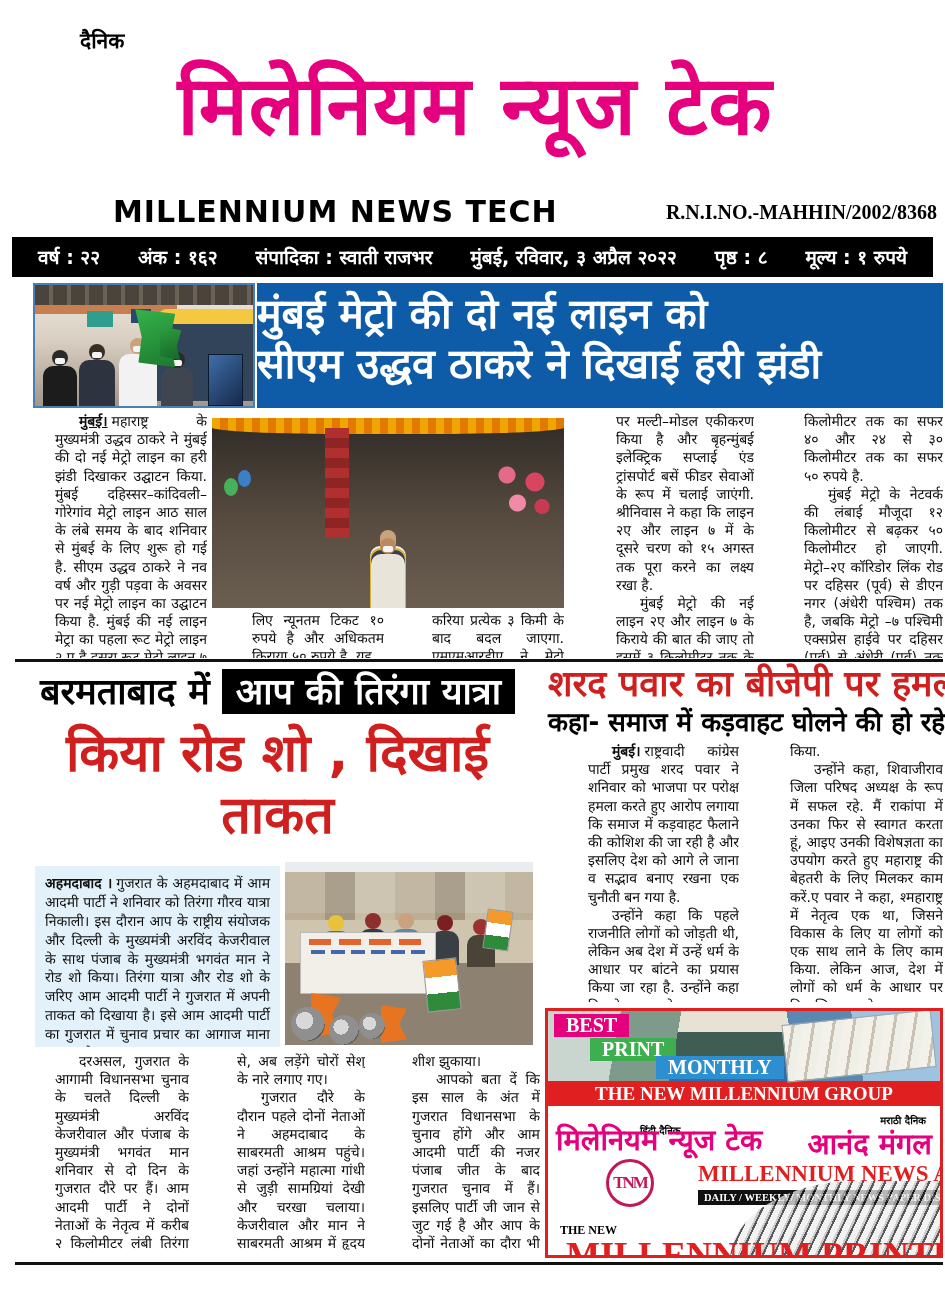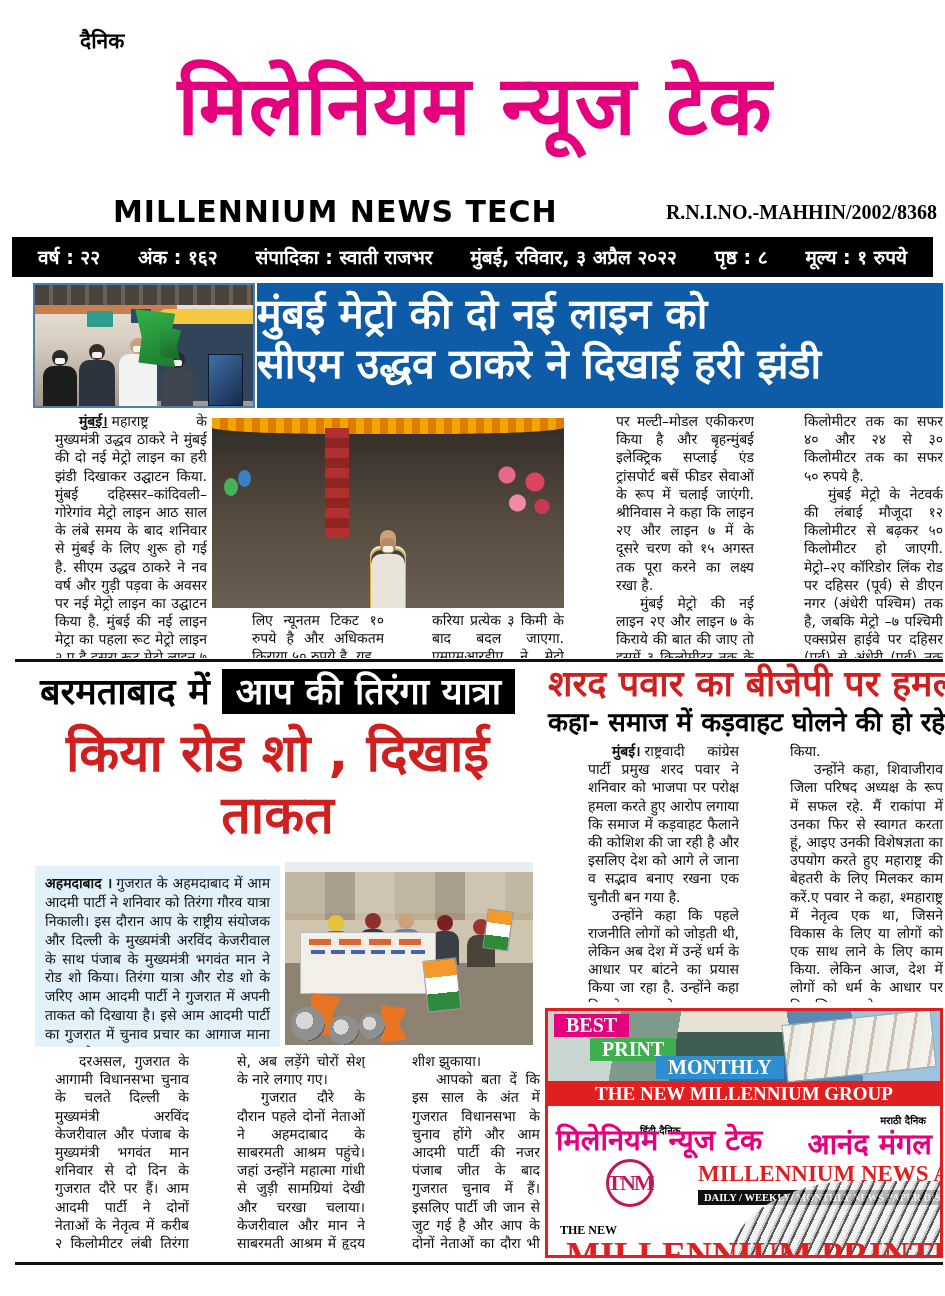--- a/index.html
+++ b/index.html
@@ -95,21 +95,21 @@
   .ad-papers .lbl { position:absolute; font-size:10px; font-weight:bold; color:#000; }
   .lbl-hindi  { left:92px; top:17px;text-align:center; }
   .lbl-marathi{ right:14px; top:7px; }
   .ad-paper-name { position:absolute; font-size:29px; font-weight:800; color:#e5007d; white-space:nowrap; }
   .paper1 { left:8px;  top:13px; }
   .paper2 { right:8px; top:17px; }
   .ad-agency { position:relative; height:60px; }
   .ad-logo {
     position:absolute; left:58px; top:-4px; width:48px; height:48px; border-radius:50%;
     border:3px solid #c2185b; color:#c2185b; display:flex; align-items:center; justify-content:center;
-    font-family:"Liberation Serif", serif; font-weight:bold; font-size:22px; letter-spacing:-2px; background:#fff;
+    font-family:"Liberation Serif", serif; font-weight:bold; font-size:17px; letter-spacing:-2px; background:#fff;
   }
   .ad-agency-name { position:absolute; left:150px; top:-2px; font-family:"Liberation Serif", serif; font-weight:bold; font-size:23px; color:#e02020; white-space:nowrap; }
   .ad-dist { position:absolute; left:150px; top:27px; background:#111; color:#fff; font-family:"Liberation Serif", serif; font-weight:bold; font-size:10.5px; padding:2px 6px; white-space:nowrap; }
   .ad-printers { position:relative; height:38px; }
   .ad-swirl {
     position:absolute; right:0; bottom:0; width:210px; height:80px; opacity:.75;
     background:repeating-linear-gradient(115deg, #222 0 2px, #eee 2px 8px, #bbb 8px 10px);
     border-top-left-radius:60% 100%;
   }
   .ad-thenew   { position:absolute; left:12px; top:0;  font-family:"Liberation Serif", serif; font-weight:bold; font-size:12px; color:#000; }

